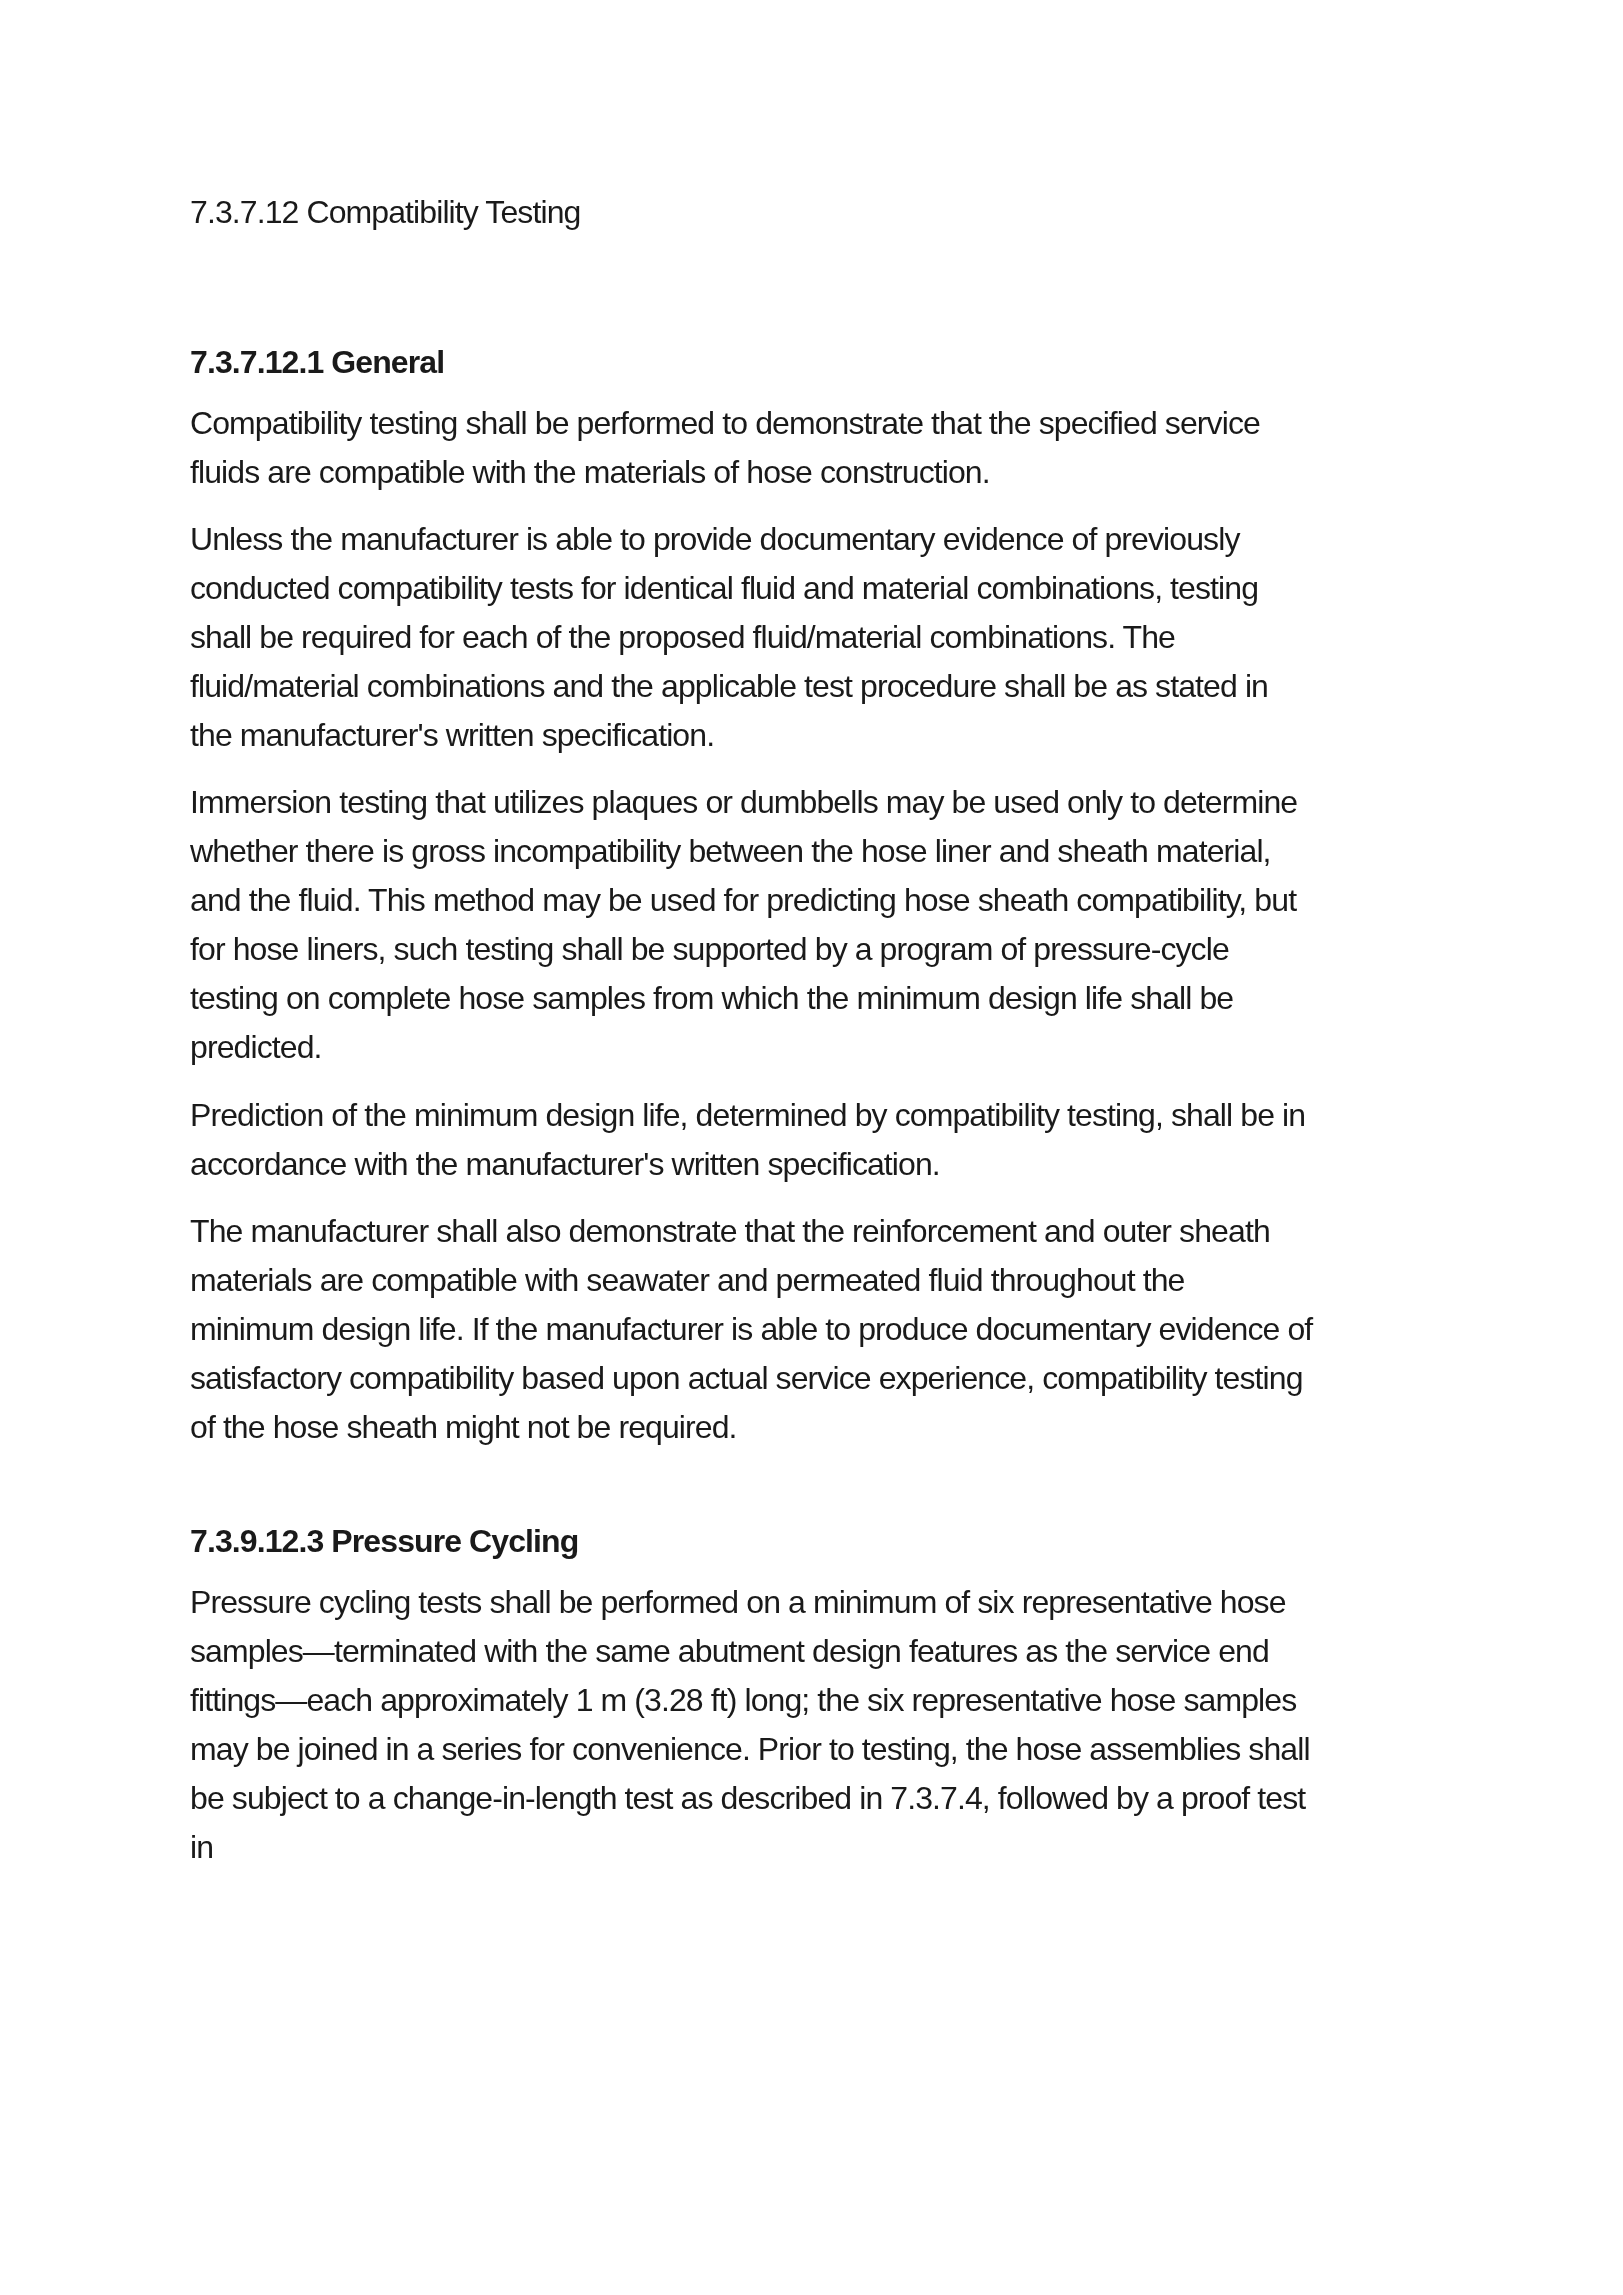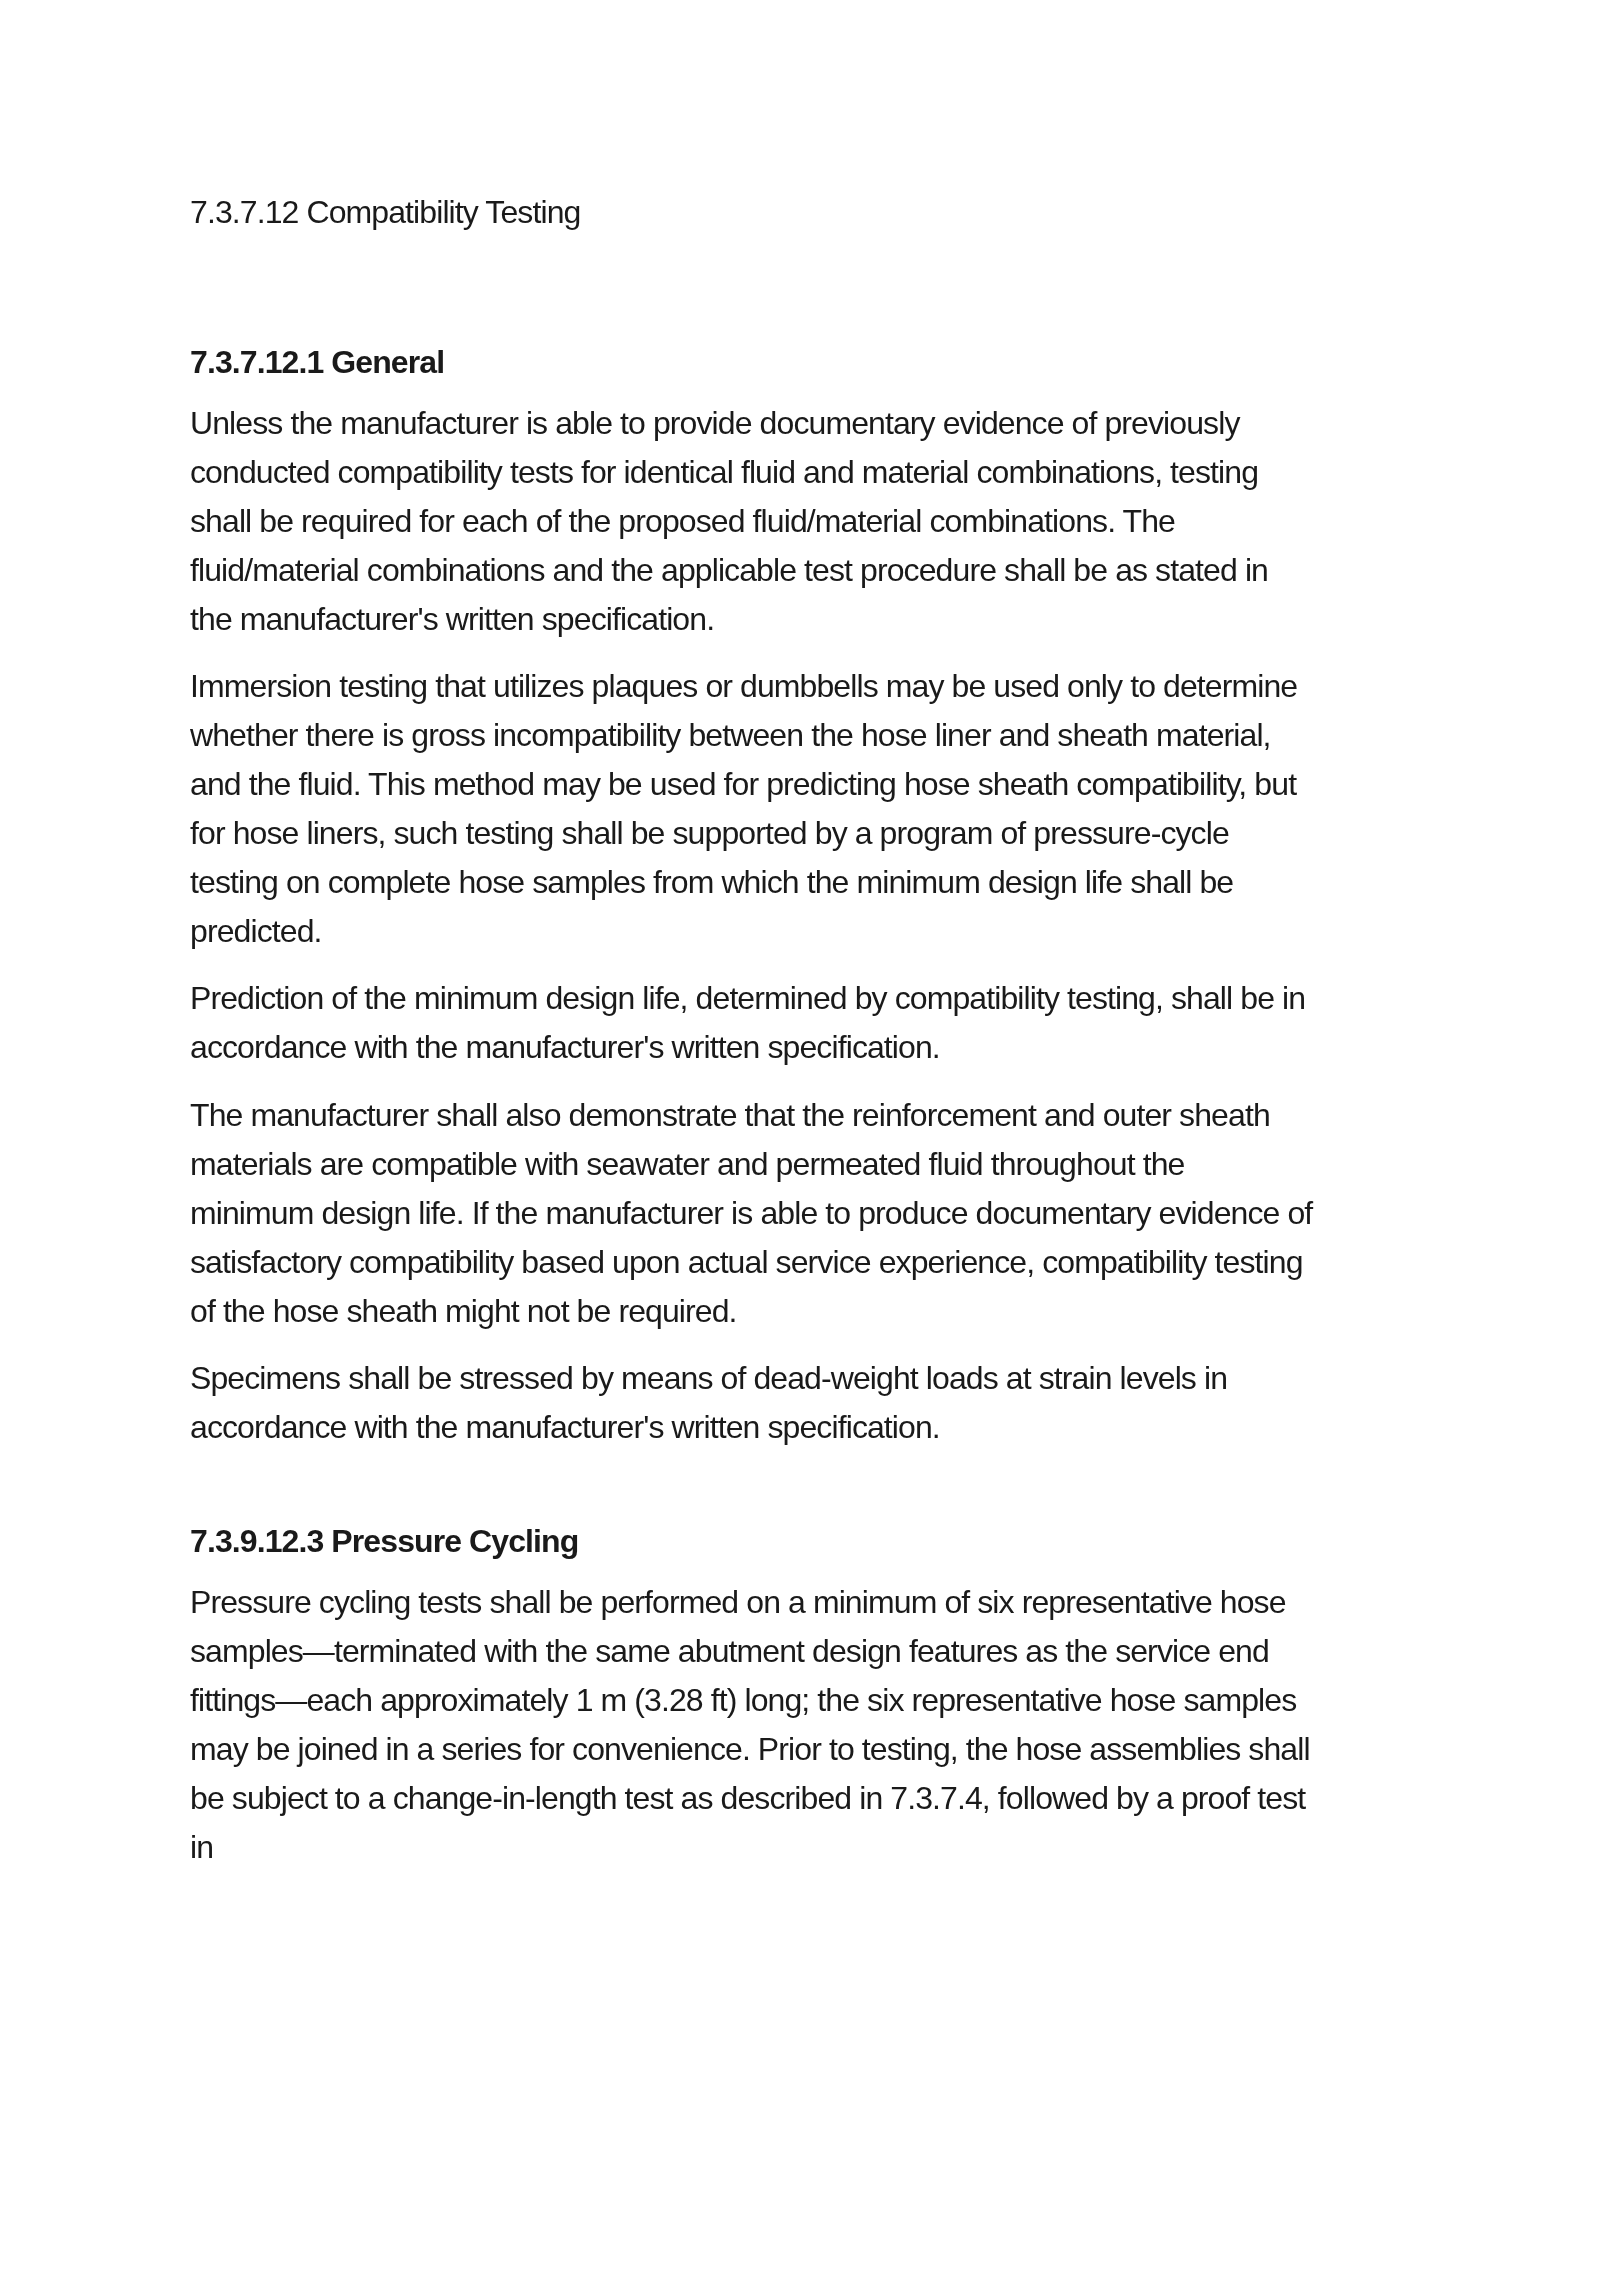--- a/index.html
+++ b/index.html
@@ -42,28 +42,28 @@
 </style>
 </head>
 <body>
 
 <main class="page">
 
   <h1 class="doc-title">7.3.7.12 Compatibility Testing</h1>
 
   <section>
     <h2 class="subsection-heading">7.3.7.12.1 General</h2>
+    <p class="para">Compatibility testing shall be performed to demonstrate that the specified service fluids are compatible with the materials of hose construction.</p>
     <p class="para">Unless the manufacturer is able to provide documentary evidence of previously conducted compatibility tests for identical fluid and material combinations, testing shall be required for each of the proposed fluid/material combinations. The fluid/material combinations and the applicable test procedure shall be as stated in the manufacturer's written specification.</p>
     <p class="para">Immersion testing that utilizes plaques or dumbbells may be used only to determine whether there is gross incompatibility between the hose liner and sheath material, and the fluid. This method may be used for predicting hose sheath compatibility, but for hose liners, such testing shall be supported by a program of pressure-cycle testing on complete hose samples from which the minimum design life shall be predicted.</p>
     <p class="para">Prediction of the minimum design life, determined by compatibility testing, shall be in accordance with the manufacturer's written specification.</p>
     <p class="para">The manufacturer shall also demonstrate that the reinforcement and outer sheath materials are compatible with seawater and permeated fluid throughout the minimum design life. If the manufacturer is able to produce documentary evidence of satisfactory compatibility based upon actual service experience, compatibility testing of the hose sheath might not be required.</p>
   </section>
 
   <section>
-    <p class="para">Specimens shall be stressed by means of dead-weight loads at strain levels in accordance with the manufacturer's written specification.</p>
   </section>
 
   <section>
     <h2 class="subsection-heading">7.3.9.12.3 Pressure Cycling</h2>
     <p class="para">Pressure cycling tests shall be performed on a minimum of six representative hose samples—terminated with the same abutment design features as the service end fittings—each approximately 1 m (3.28 ft) long; the six representative hose samples may be joined in a series for convenience. Prior to testing, the hose assemblies shall be subject to a change-in-length test as described in 7.3.7.4, followed by a proof test in</p>
   </section>
 
 </main>
 
 

